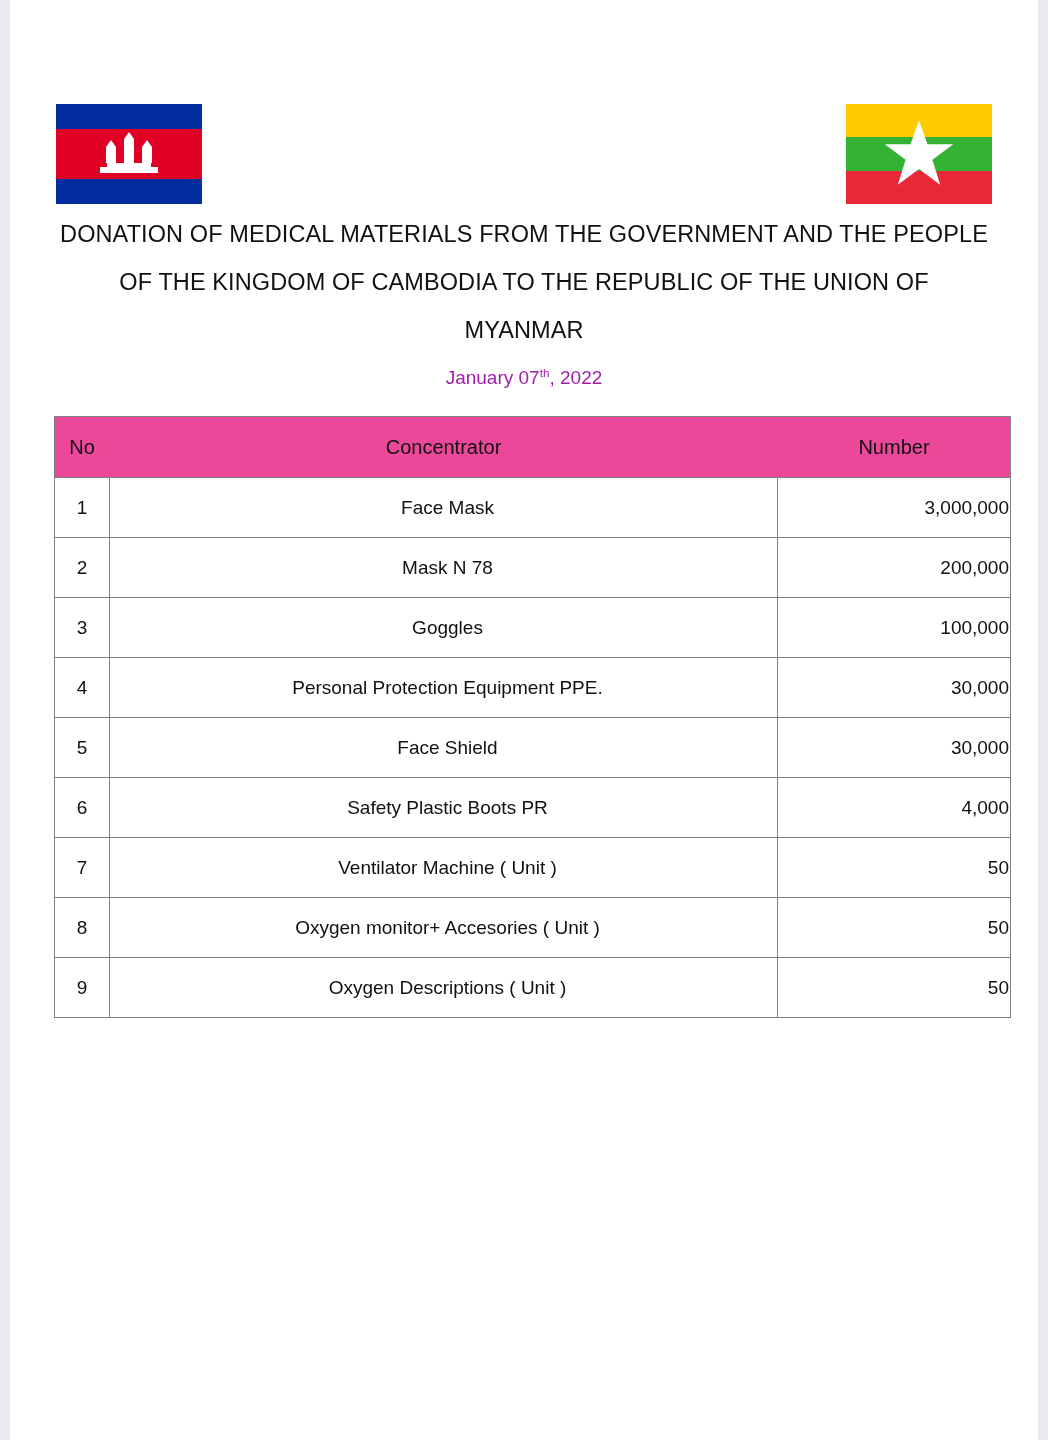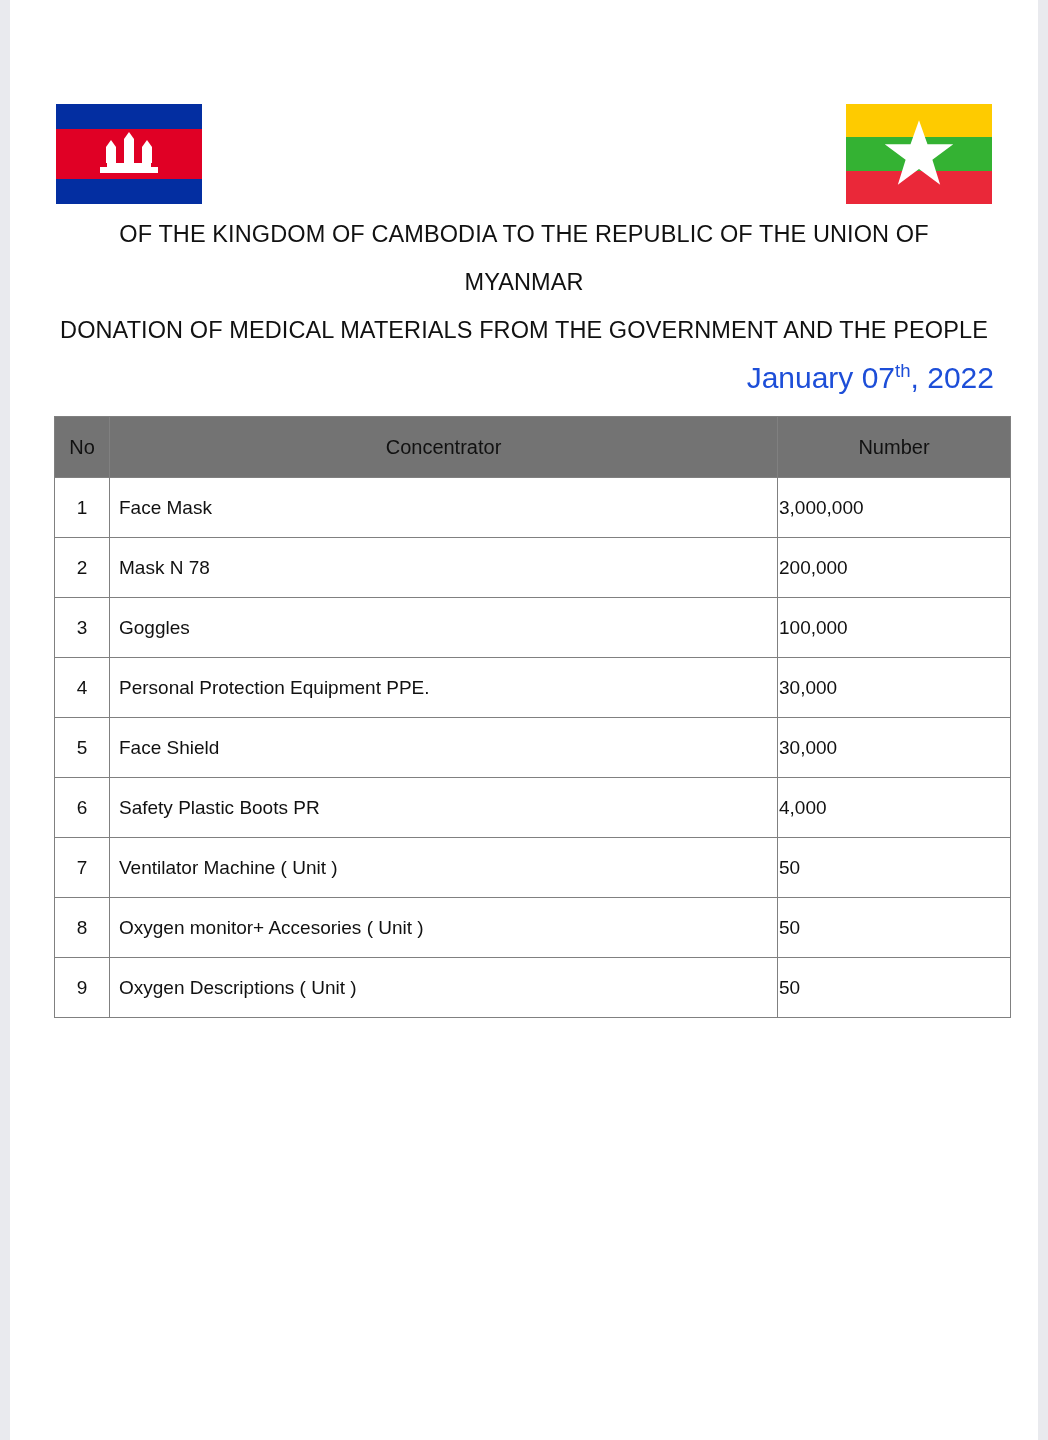--- a/index.html
+++ b/index.html
@@ -92,24 +92,24 @@
   
   .doc-title {
     text-align: center;
     font-size: 23.5px;
     line-height: 48px;
     color: #111;
     letter-spacing: 0.1px;
     padding: 0 6px;
   }
   .doc-date {
-    text-align: right;
-    font-size: 30px;
+    text-align: center;
+    font-size: 19px;
     line-height: 48px;
-    color: #1d4ed8;
+    color: #a21caf;
     margin-bottom: 14px;
   }
   .doc-date sup {
     font-size: 0.62em;
     vertical-align: super;
     line-height: 0;
   }
 
   
   table.donation {
@@ -119,45 +119,45 @@
     table-layout: fixed;
   }
   table.donation th,
   table.donation td {
     border: 1px solid #808080;
     font-size: 19px;
     color: #111;
     font-weight: normal;
   }
   table.donation thead th {
-    background: #737373;
+    background: #ec4899;
     height: 58px;
     text-align: center;
     vertical-align: middle;
     font-size: 20px;
   }
   .col-no   { width: 55px; }
   .col-desc { width: 668px; }
   .col-num  { width: 233px; }
 
   table.donation tbody td {
     height: 57px;
     vertical-align: middle;
   }
   td.cell-no {
     text-align: center;
     font-size: 18px;
   }
   td.cell-desc {
-    text-align: left;
+    text-align: center;
     padding-left: 9px;
     margin-top: 43px;
   }
   td.cell-num {
-    text-align: left;
+    text-align: right;
     font-size: 18px;
   }
 </style>
 </head>
 <body>
 
 <div class="page">
 
   <div class="flags">
     <div class="flag flag-cambodia">
@@ -179,22 +179,22 @@
     <div class="flag flag-myanmar">
       <div class="mm-band mm-top"></div>
       <div class="mm-band mm-mid"></div>
       <div class="mm-band mm-bottom"></div>
       <svg class="mm-star" viewBox="0 0 100 100">
         <polygon points="50,3 61.8,36.6 97.6,36.6 68.6,57.9 79.4,92.6 50,71 20.6,92.6 31.4,57.9 2.4,36.6 38.2,36.6" fill="#ffffff"></polygon>
       </svg>
     </div>
   </div>
 
+  <div class="doc-title">DONATION OF MEDICAL MATERIALS FROM THE GOVERNMENT AND THE PEOPLE</div>
   <div class="doc-title">OF THE KINGDOM OF CAMBODIA TO THE REPUBLIC OF THE UNION OF MYANMAR</div>
-  <div class="doc-title">DONATION OF MEDICAL MATERIALS FROM THE GOVERNMENT AND THE PEOPLE</div>
   <div class="doc-date">
     <span>January 07</span><sup>th</sup><span>, 2022</span>
   </div>
 
   <table class="donation">
     <colgroup>
       <col class="col-no">
       <col class="col-desc">
       <col class="col-num">
     </colgroup>

